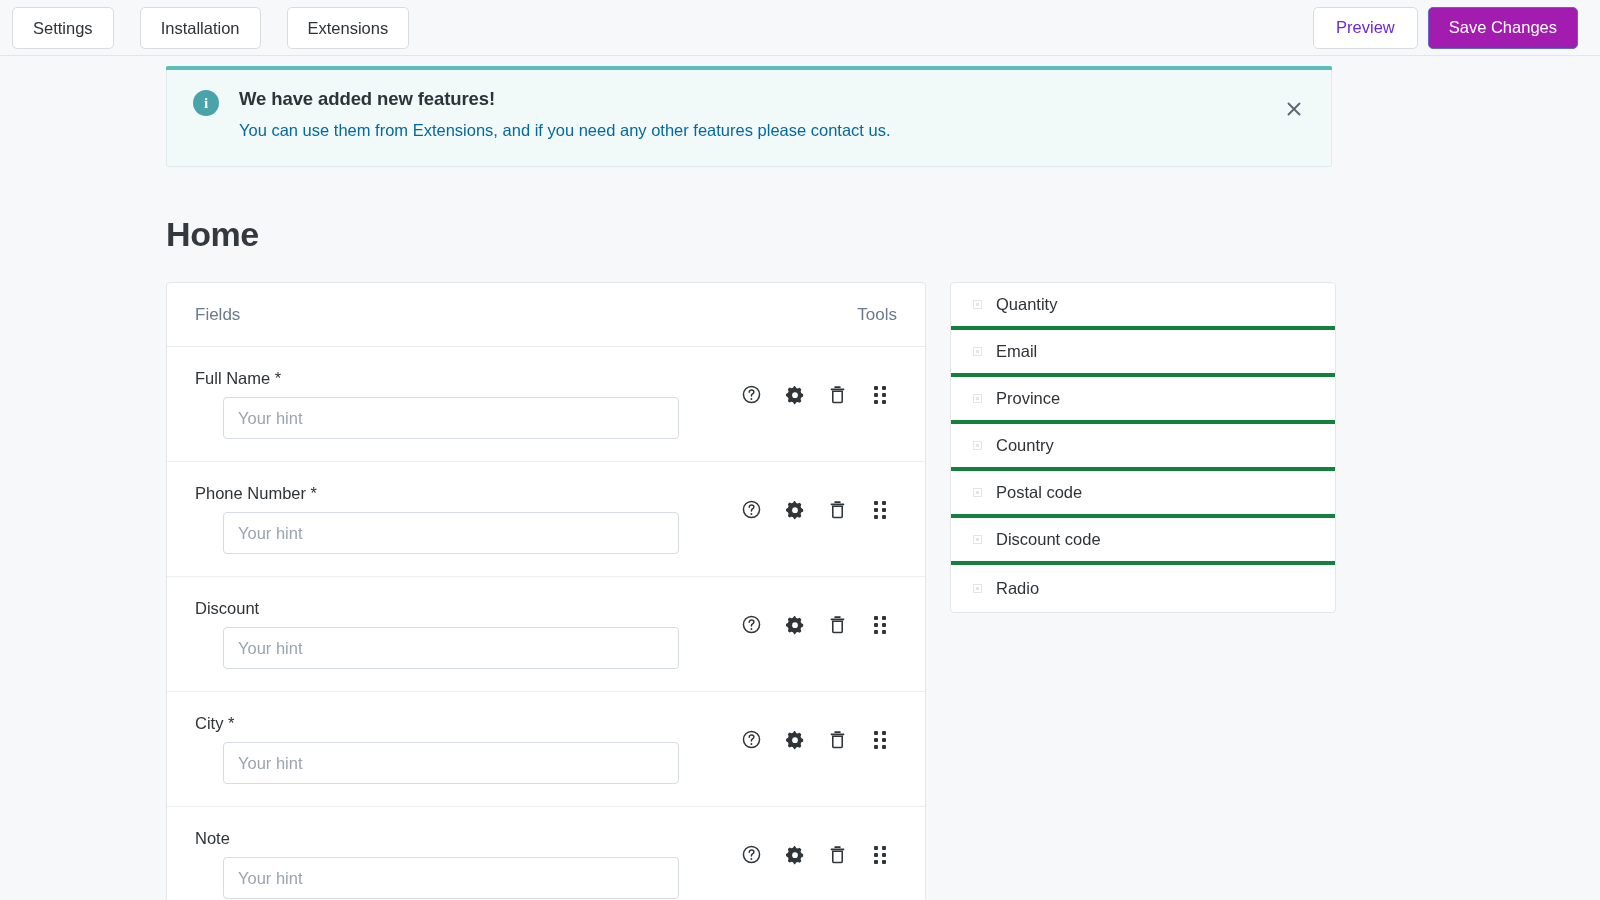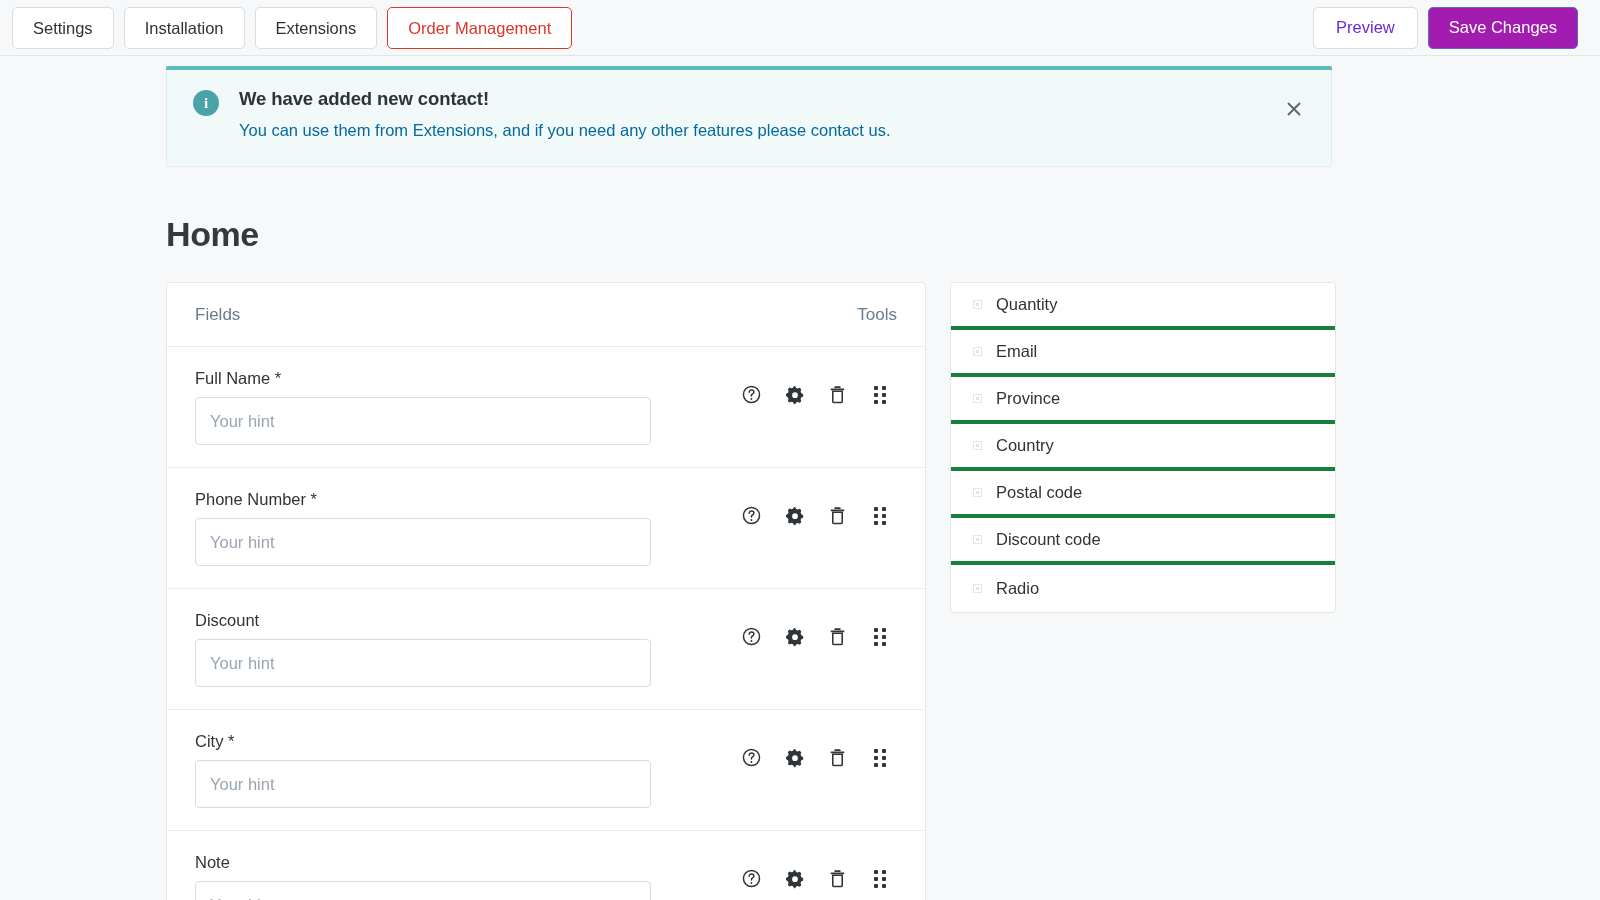--- a/index.html
+++ b/index.html
@@ -21,21 +21,21 @@
   .topbar {
     position: relative;
     height: 56px;
     background: #f7f8f9;
     border-bottom: 1px solid #e3e6e8;
     display: flex;
     align-items: center;
     padding: 0 12px;
   }
 
-  .tabs { display: flex; gap: 10px; align-items: center; }
+  .tabs { display: flex; gap: 26px; align-items: center; }
 
   .tab-btn {
     background: #ffffff;
     border: 1px solid #d9dde0;
     border-radius: 5px;
     height: 42px;
     padding: 0 20px;
     font-size: 16.5px;
     font-family: "Liberation Sans", sans-serif;
     color: #2e3338;
@@ -204,29 +204,30 @@
 
   .field-label {
     font-size: 16.5px;
     color: #2e3338;
     margin-bottom: 9px;
     display: block;
   }
 
   .field-input {
     width: 456px;
-    height: 48px;
+    height: 42px;
     border: 1px solid #d6dce1;
     border-radius: 4px;
     background: #ffffff;
     padding: 0 14px;
     font-size: 16.5px;
     font-family: "Liberation Sans", sans-serif;
     color: #2e3338;
     outline: none;
+    margin-left: 28px;
   }
   .field-input::placeholder { color: #9aa5b1; }
 
   .field-tools {
     flex: 0 0 auto;
     display: flex;
     align-items: center;
     gap: 20px;
     margin-top: 14px;
     margin-right: 5px;
@@ -298,34 +299,33 @@
   }
 </style>
 </head>
 <body>
 
 <div class="topbar">
   <div class="tabs">
     <button class="tab-btn">Settings</button>
     <button class="tab-btn">Installation</button>
     <button class="tab-btn">Extensions</button>
-    <button class="tab-btn active">Order Management</button>
   </div>
   <div class="topbar-right">
     <button class="preview-btn">Preview</button>
     <button class="save-btn">Save Changes</button>
   </div>
 </div>
 
 <div class="page">
 
   <div class="banner">
     <div class="info-icon">i</div>
     <div class="banner-text">
-      <div class="banner-title">We have added new contact!</div>
+      <div class="banner-title">We have added new features!</div>
       <div class="banner-desc">You can use them from Extensions, and if you need any other features please contact us.</div>
     </div>
     <button class="banner-close">
       <svg width="20" height="20" viewBox="0 0 20 20" aria-hidden="true">
         <path d="M4.5 4.5 L15.5 15.5 M15.5 4.5 L4.5 15.5" stroke="#5a6673" stroke-width="1.9" stroke-linecap="round" fill="none"></path>
       </svg>
     </button>
   </div>
 
   <div class="page-title">Home</div>

